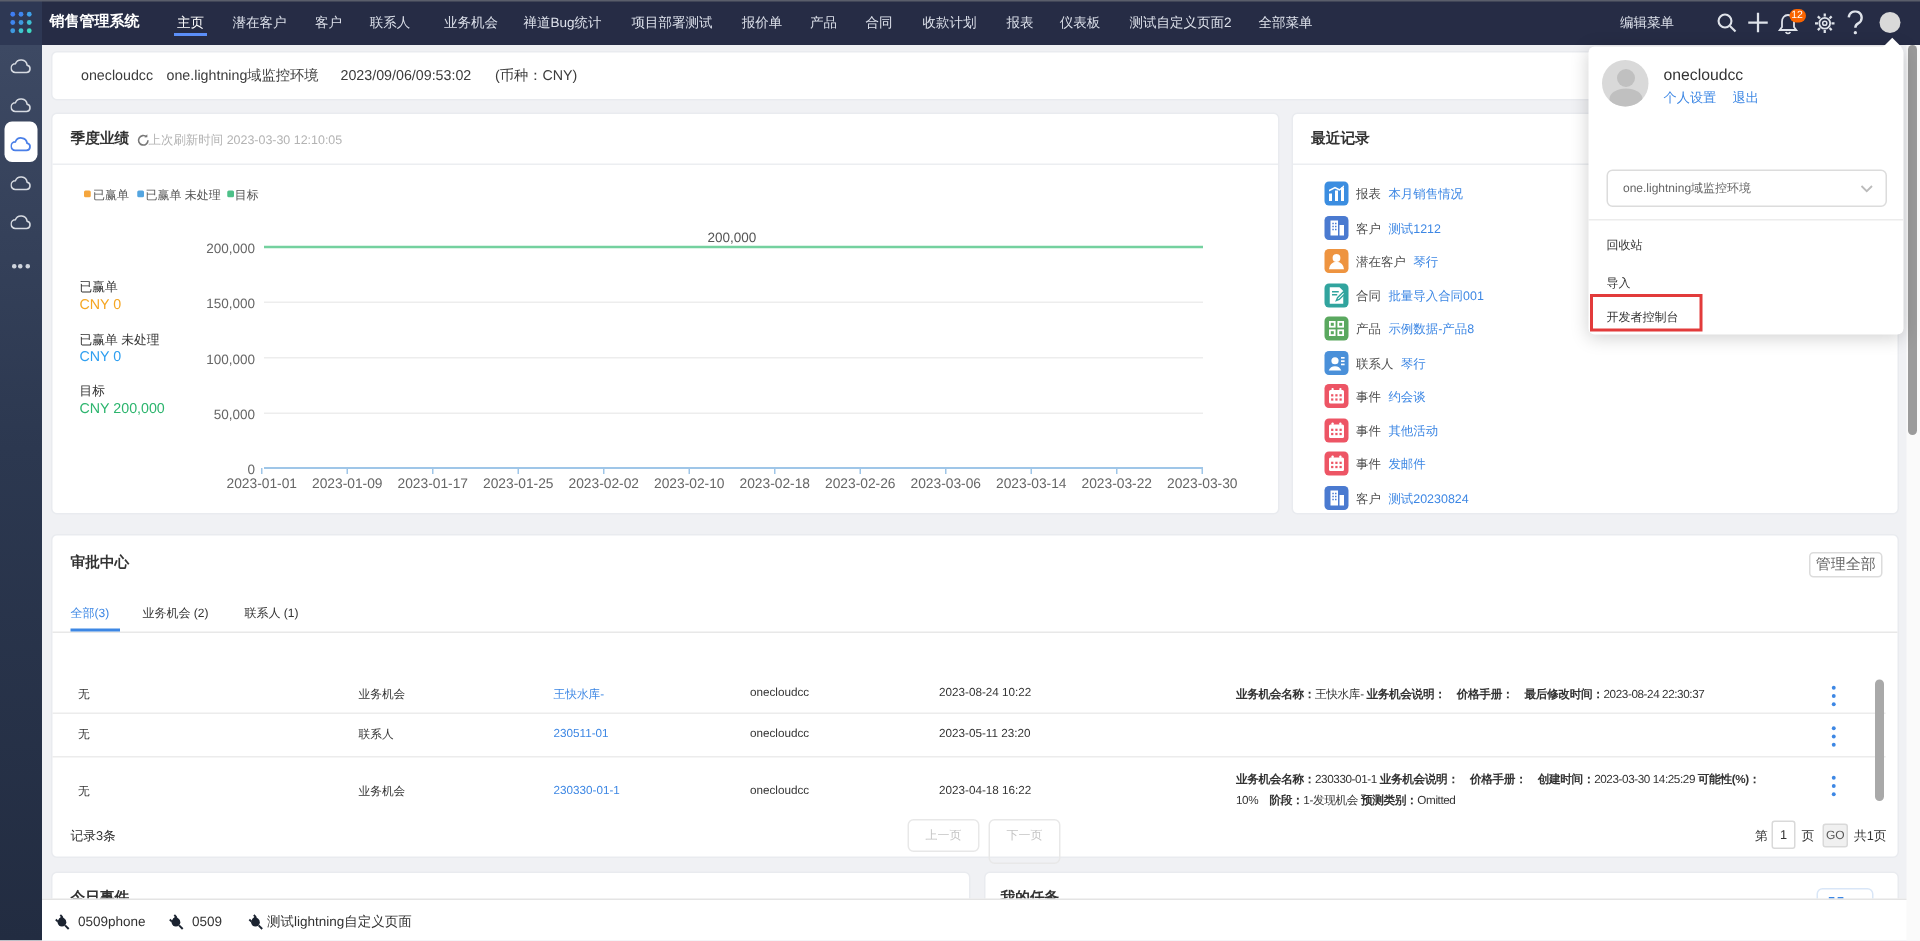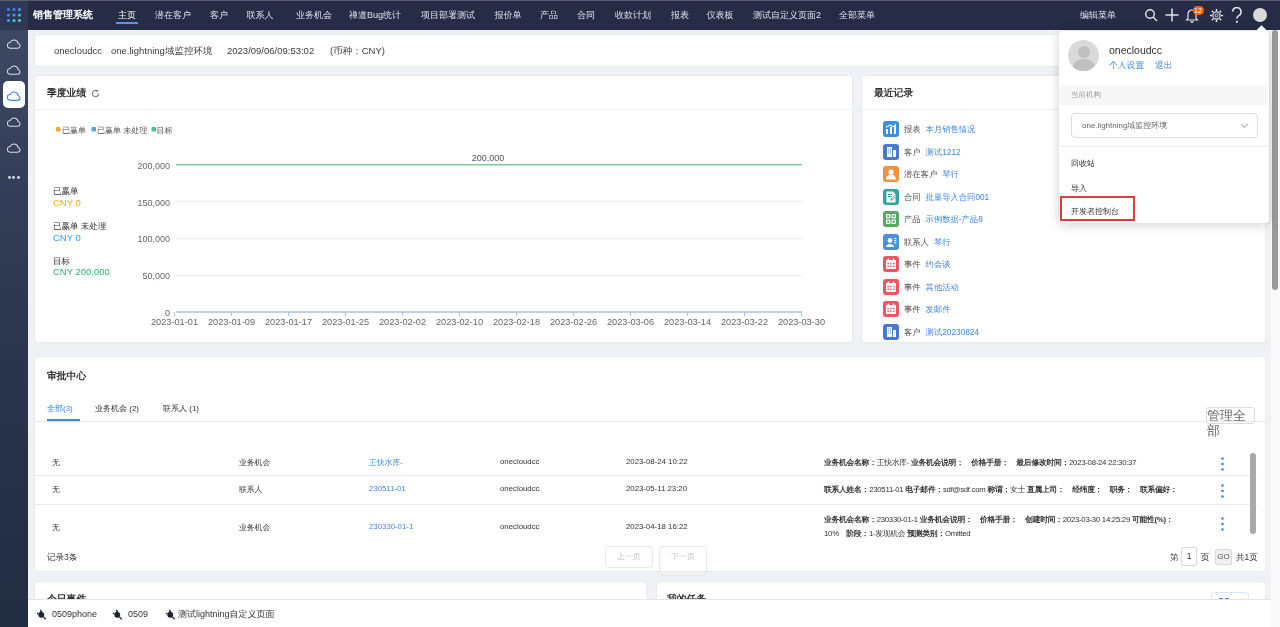--- a/index.html
+++ b/index.html
@@ -152,20 +152,21 @@
   <span style="position:absolute;left:295px">(币种：CNY)</span>
 </div>
 
 <div class="card" id="chart">
   <div class="cardhead"></div>
   <div class="cardtitle">季度业绩</div>
   <svg class="abs" style="left:55.5px;top:13px" width="9" height="9" viewBox="0 0 12 12">
       <path d="M10.2 6a4.2 4.2 0 1 1-1.3-3" fill="none" stroke="#777" stroke-width="1.4"></path>
       <path d="M9.6 0.6 l0.1 2.8 -2.8-0.1z" fill="#777"></path>
     </svg>
+  <div class="abs" style="left:64px;top:0;height:34px;line-height:34px;font-size:8.3px;color:#b3b3b3;">上次刷新时间 2023-03-30 12:10:05</div>
 
   <svg class="abs" style="left:0;top:34px" width="817" height="234" viewBox="0 0 817 234" font-family="Liberation Sans,sans-serif">
 
     <rect x="21" y="17" width="4.5" height="4.5" rx="1" fill="#f5a63d"></rect>
     <text x="27" y="22.5" font-size="8" fill="#555">已赢单</text>
     <rect x="56.5" y="17" width="4.5" height="4.5" rx="1" fill="#54a5e0"></rect>
     <text x="62" y="22.5" font-size="8" fill="#555">已赢单 未处理</text>
     <rect x="116.5" y="17" width="4.5" height="4.5" rx="1" fill="#4dc088"></rect>
     <text x="121.5" y="22.5" font-size="8" fill="#555">目标</text>
 
@@ -341,21 +342,21 @@
               <rect x="7" y="6.5" width="1" height="1"></rect>
               <rect x="5.2" y="8.5" width="1" height="1"></rect>
               <rect x="7" y="8.5" width="1" height="1"></rect>
             </g>
           </g>
         </svg></span><span class="rlab">客户</span><a class="lk">测试20230824</a></div>
 </div>
 
 <div class="card" id="appr">
   <div class="cardtitle" style="height:38px;line-height:38px;">审批中心</div>
-  <div class="abs" style="left:1171px;top:11px;width:49px;height:17px;border:1px solid #dcdcdc;border-radius:3px;font-size:13px;color:#666;text-align:left;line-height:15px;background:#fff;margin-top:39px;">管理全部</div>
+  <div class="abs" style="left:1171px;top:11px;width:49px;height:17px;border:1px solid #dcdcdc;border-radius:3px;font-size:10px;color:#666;text-align:center;line-height:15px;background:#fff;">管理全部</div>
 
   <div class="abs" style="left:0;top:38px;width:100%;height:27px;border-bottom:1px solid #e8e8e8;"></div>
   <div class="abs" style="left:12px;top:38px;height:26px;line-height:27px;font-size:8px;color:#3d87e4;">全部(3)</div>
   <div class="abs" style="left:12px;top:62px;width:33px;height:2px;background:#3d87e4;"></div>
   <div class="abs" style="left:60px;top:38px;height:26px;line-height:27px;font-size:8px;color:#333;">业务机会 (2)</div>
   <div class="abs" style="left:128px;top:38px;height:26px;line-height:27px;font-size:8px;color:#333;">联系人 (1)</div>
 
 
   <div class="abs trow" style="left:0;top:92px;width:1222px;height:27px;border-bottom:1px solid #ececec;">
     <span class="abs" style="left:17px">无</span>
@@ -371,21 +372,20 @@
           <circle cx="2.5" cy="13.5" r="1.3"></circle>
         </g>
       </svg>
   </div>
   <div class="abs trow" style="left:0;top:119px;width:1222px;height:29px;border-bottom:1px solid #ececec;">
     <span class="abs" style="left:17px">无</span>
     <span class="abs" style="left:204px">联系人</span>
     <a class="lk abs" style="left:334px">230511-01</a>
     <span class="abs" style="left:465px">onecloudcc</span>
     <span class="abs" style="left:591px">2023-05-11 23:20</span>
-    <span class="abs" style="left:789px;letter-spacing:-0.035em"><b>联系人姓名：</b>230511-01 <b>电子邮件：</b>sdf@sdf.com <b>称谓：</b>女士 <b>直属上司：</b>　<b>经纬度：</b>　<b>职务：</b>　<b>联系偏好：</b></span>
     <svg class="abs" style="left:1185px;top:7px" width="5" height="16" viewBox="0 0 5 16">
         <g fill="#3d87e4">
           <circle cx="2.5" cy="2.5" r="1.3"></circle>
           <circle cx="2.5" cy="8" r="1.3"></circle>
           <circle cx="2.5" cy="13.5" r="1.3"></circle>
         </g>
       </svg>
   </div>
   <div class="abs trow2" style="left:0;top:148px;width:1222px;height:40px;">
     <span class="abs" style="left:17px;top:16.5px">无</span>
@@ -469,23 +469,20 @@
 <div id="ddwrap">
   <div id="ddtri" style="position:absolute;left:1257px;top:26.5px;width:9px;height:9px;background:#fff;transform:rotate(45deg);z-index:51;"></div>
   <div id="dd">
     <div class="abs" style="left:9px;top:8.5px;width:31px;height:31px;border-radius:50%;background:#d9d9d9;overflow:hidden;">
       <div class="abs" style="left:9.5px;top:6px;width:12px;height:12px;border-radius:50%;background:#c0c0c0;"></div>
       <div class="abs" style="left:4.5px;top:19px;width:22px;height:14px;border-radius:50% 50% 0 0;background:#c0c0c0;"></div>
     </div>
     <div class="abs" style="left:50px;top:13px;font-size:10.5px;color:#333;">onecloudcc</div>
     <div class="abs" style="left:50px;top:28.5px;font-size:8.8px;color:#3d87e4;">个人设置</div>
     <div class="abs" style="left:96px;top:28.5px;font-size:8.8px;color:#3d87e4;">退出</div>
-    <div class="abs" style="left:0;top:54px;width:210px;height:20px;background:#f7f7f7;">
-      <div class="abs" style="left:12px;top:0;height:20px;line-height:20px;font-size:7.5px;color:#9a9a9a;">当前机构</div>
-    </div>
     <div class="abs" style="left:12px;top:82px;width:187px;height:25px;border:1px solid #dcdcdc;border-radius:4px;">
       <div class="abs" style="left:10px;top:0;height:23px;line-height:23px;font-size:8px;color:#666;">one.lightning域监控环境</div>
       <svg class="abs" style="right:8px;top:9px" width="9" height="6" viewBox="0 0 9 6">
           <path d="M1 1l3.5 3.5L8 1" fill="none" stroke="#bbb" stroke-width="1.2"></path>
         </svg>
     </div>
     <div class="abs" style="left:0;top:115px;width:210px;height:1px;background:#ececec;"></div>
     <div class="abs" style="left:12px;top:127px;font-size:8px;color:#333;">回收站</div>
     <div class="abs" style="left:12px;top:152px;font-size:8px;color:#333;">导入</div>
     <div class="abs" style="left:12px;top:175px;font-size:8px;color:#333;">开发者控制台</div>

